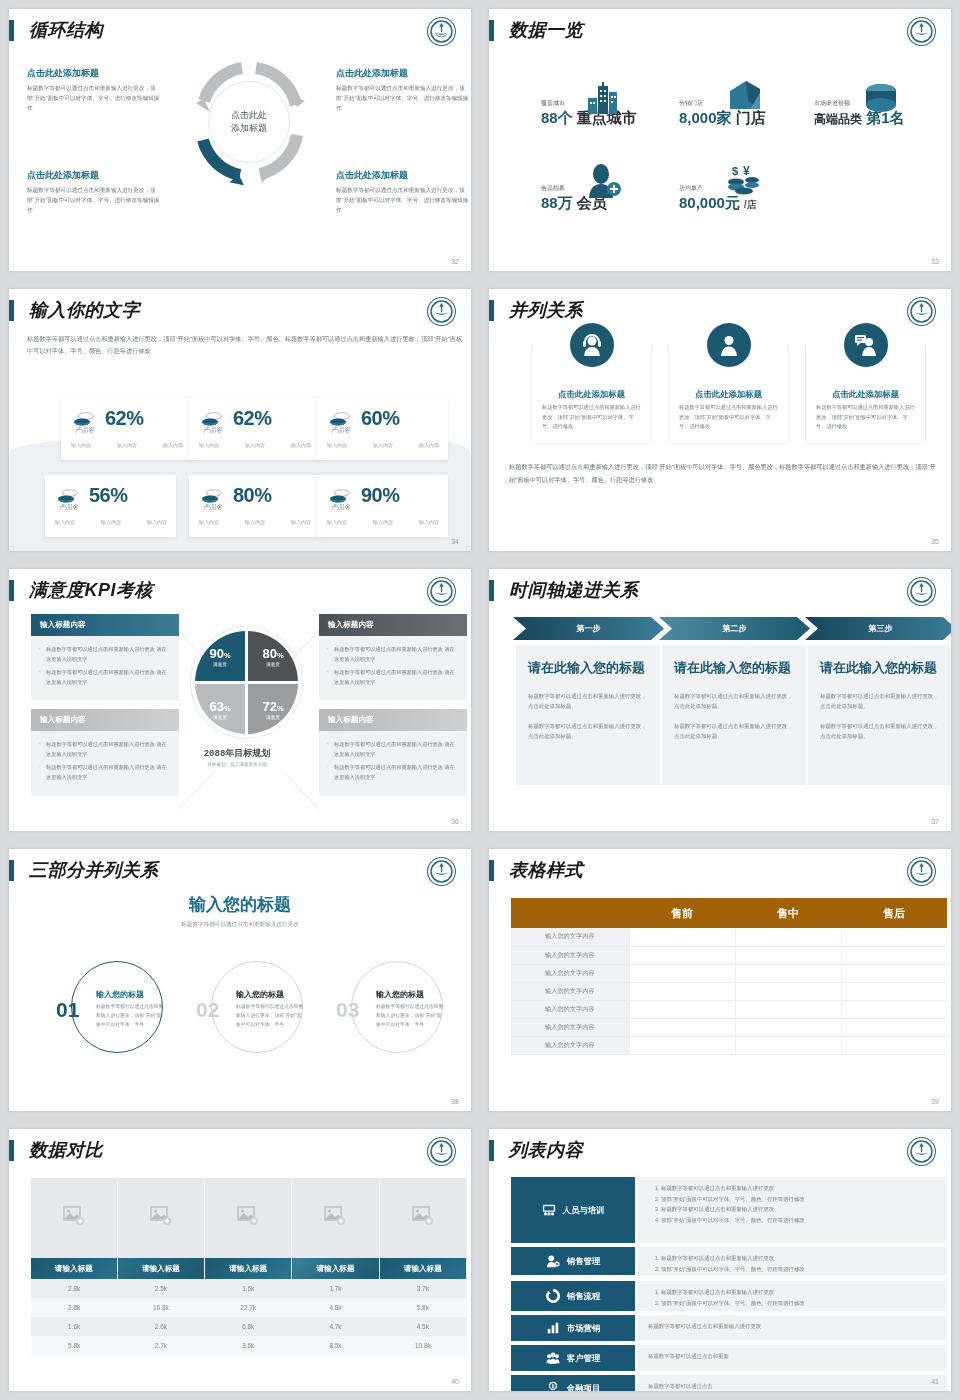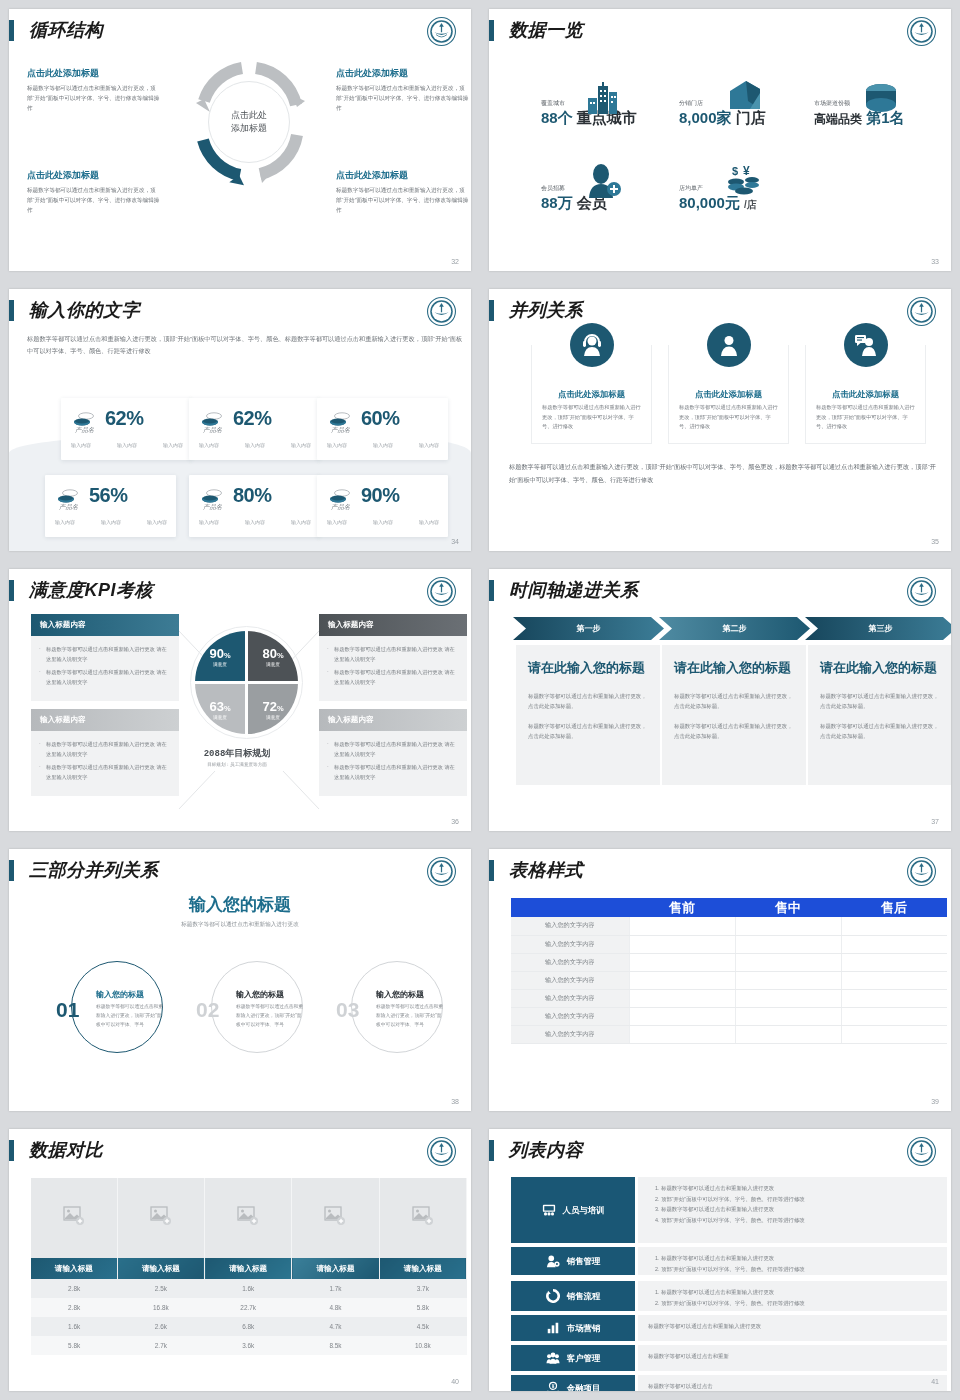--- a/index.html
+++ b/index.html
@@ -101,21 +101,21 @@
   .ccirc { position:absolute; top:112px; width:92px; height:92px; border-radius:50%; border:1.5px solid #d2d5d8; }
   .ccirc.on { border-color:#1d5871; }
   .cnum { position:absolute; left:-16px; top:36px; font-size:21px; font-weight:bold; color:#cfd2d5; }
   .ccirc.on .cnum { color:#1d5871; }
   .ch { position:absolute; left:24px; top:27px; font-size:8px; font-weight:bold; color:#2b3136; }
   .ccirc.on .ch { color:#1d6d8c; }
   .cb { position:absolute; left:24px; top:40px; width:70px; font-size:4.8px; line-height:1.9; color:#868b90; }
 
   
   .t39 { position:absolute; left:22px; top:49px; width:436px; border-collapse:collapse; }
-  .t39 th { background:#1d4ed8; color:#fff; font-size:13px; height:19px; font-weight:bold; }
+  .t39 th { background:#a16207; color:#fff; font-size:11px; height:30px; font-weight:bold; }
   .t39 td { height:18px; font-size:6.2px; color:#7b8085; text-align:center; border-bottom:1px solid #e9ebed; }
   .t39 td.first { background:#f1f2f3; color:#7b8085; }
   .t39 td.blank { border-left:1px solid #eceef0; }
 
   
   .t40 { position:absolute; left:22px; top:49px; width:436px; border-collapse:collapse; }
   .t40 .imgrow td { height:80px; background:#e6e8ea; border-right:1px solid #f4f5f6; text-align:center; vertical-align:middle; }
   .t40 th { color:#fff; font-size:7.6px; font-weight:bold; height:21px; border-right:1px solid #eceef0; }
   .t40 td.num { height:19px; font-size:6.4px; color:#80858a; text-align:center; }
   .t40 tr.odd td.num { background:#eceef0; }

